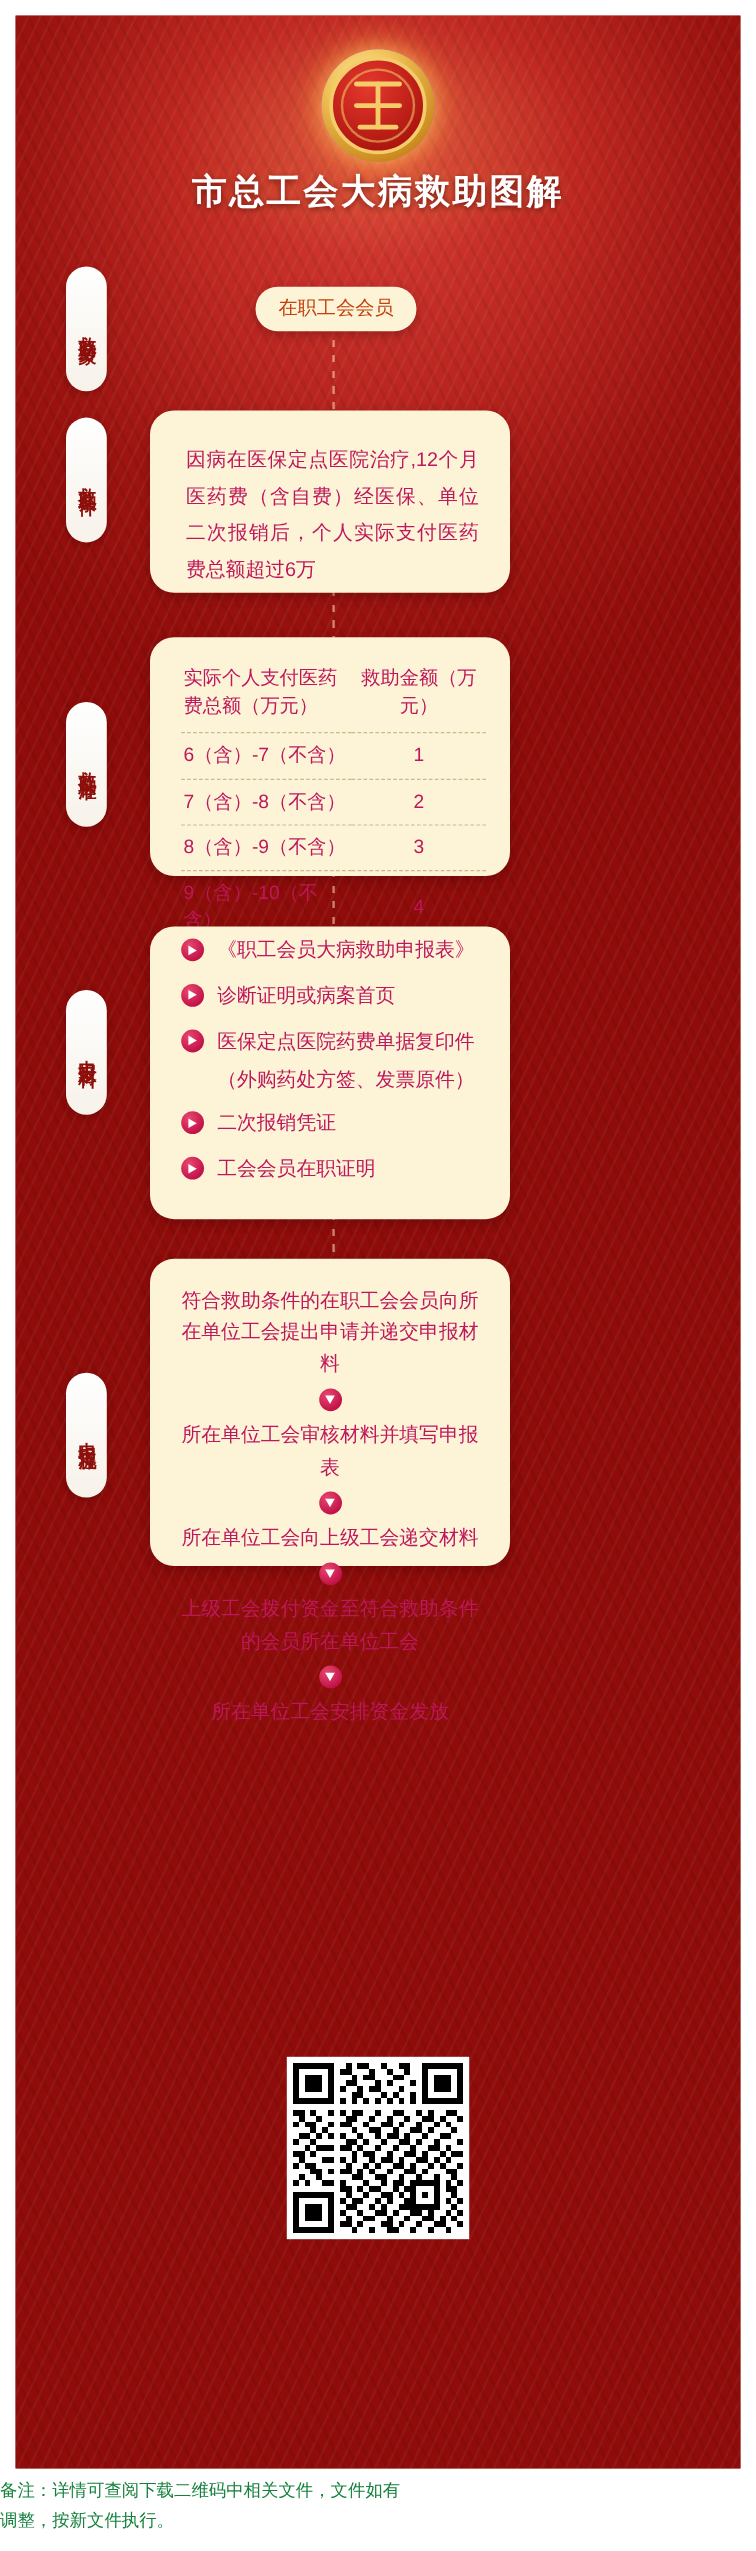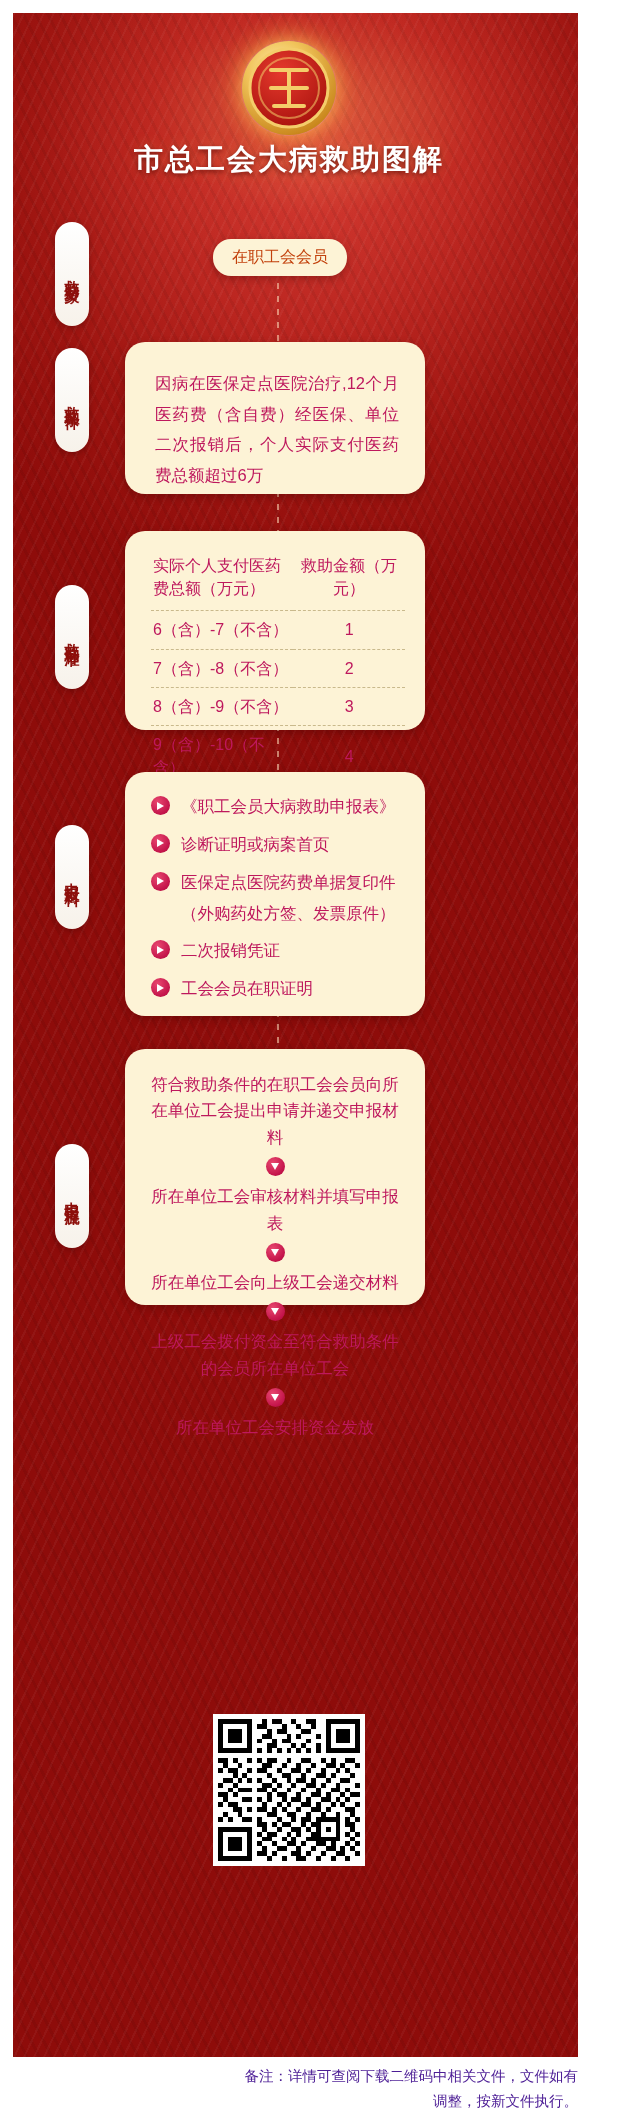--- a/index.html
+++ b/index.html
@@ -4,21 +4,21 @@
 <style>
   * { box-sizing: border-box; margin: 0; padding: 0; }
   html, body {
     width: 630px;
     height: 2126px;
     background: #ffffff;
     font-family: "Liberation Sans", "DejaVu Sans", sans-serif;
   }
   .page {
     position: relative;
-    width: 578px;
+    width: 630px;
     height: 2126px;
     background: #ffffff;
     overflow: hidden;
   }
   
   .poster {
     position: absolute;
     left: 13px;
     top: 13px;
     width: 604px;
@@ -163,21 +163,21 @@
     padding: 7px 2px;
     border-bottom: 1px dashed #c9b98c;
     line-height: 1.45;
   }
   .std-table tr:last-child td { border-bottom: none; }
   .std-head td { font-size: 16px; padding-bottom: 10px; }
   .col-r { text-align: center; width: 44%; }
   .col-l { width: 56%; }
 
   
-  .mat-list { padding: 22px 20px 20px 26px; }
+  .mat-list { padding: 8px 20px 20px 26px; }
   .mat-item {
     display: flex;
     align-items: flex-start;
     margin-bottom: 13px;
     font-size: 16.5px;
     line-height: 1.5;
   }
   .mat-item:last-child { margin-bottom: 0; }
   .arrow-dot {
     flex: 0 0 auto;
@@ -230,22 +230,22 @@
     padding: 5px;
     z-index: 5;
   }
   .qr { width: 100%; height: 100%; display: block; }
 
   
   .note {
     position: absolute;
     left: 0; right: 0;
     top: 2064px;
-    text-align: right;
-    color: #4c1d95;
+    text-align: left;
+    color: #15803d;
     font-size: 14.5px;
     line-height: 1.75;
     z-index: 6;
   }
 </style>
 </head>
 <body>
 
 <div class="page">
   <div class="poster">

